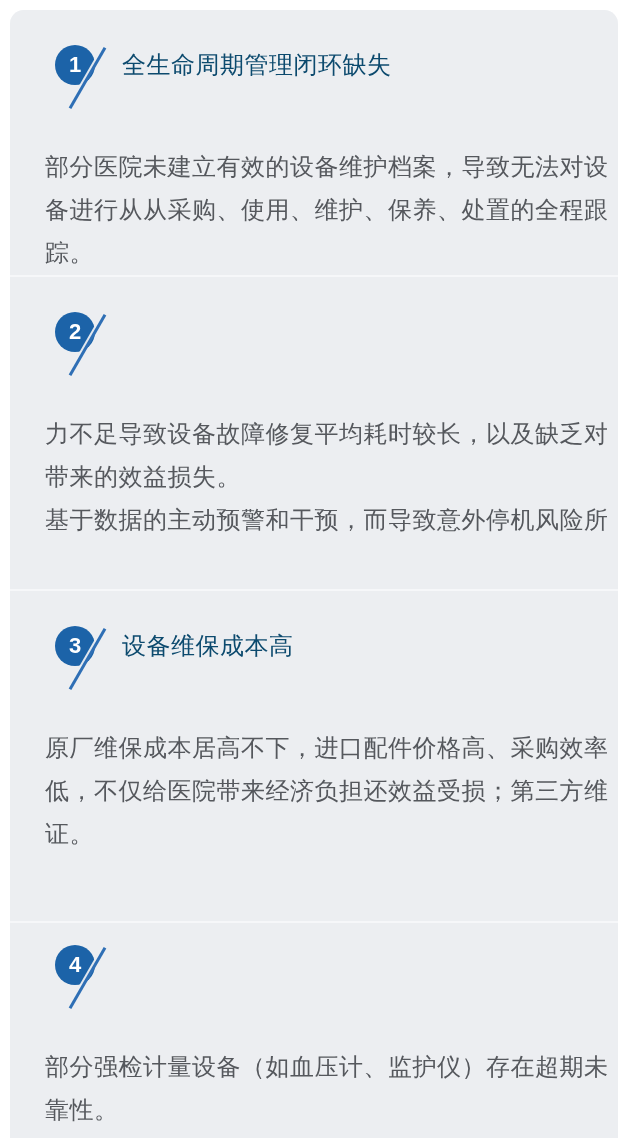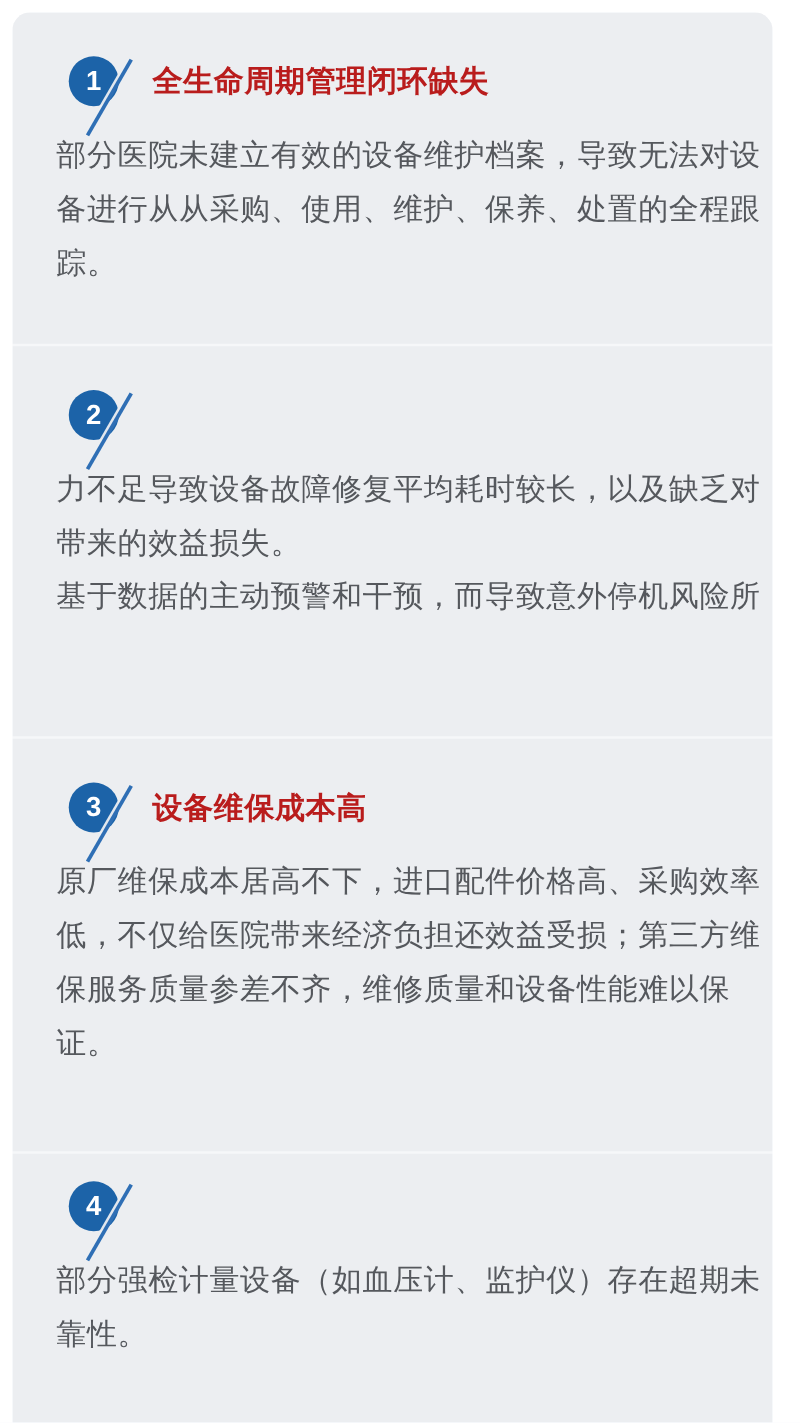--- a/index.html
+++ b/index.html
@@ -59,27 +59,26 @@
     height: 70px;
     background: #2f6fb5;
     transform: rotate(30deg);
     transform-origin: center center;
     box-shadow: -2px 0 0 rgba(236,238,241,0.95);
     z-index: 2;
   }
   .section-title {
     margin-left: 27px;
     font-size: 24px;
-    color: #b91c1c;
+    color: #0c4a6e;
     letter-spacing: 0.5px;
     white-space: nowrap;
-    font-weight: bold;
   }
   .section-body {
-    margin-top: 18px;
+    margin-top: 60px;
     color: #55585d;
     font-size: 24px;
   }
   .body-line {
     height: 43px;
     line-height: 43px;
     white-space: nowrap;
     letter-spacing: 0.5px;
   }
 </style>
@@ -115,21 +114,20 @@
 
   <div class="section s3">
     <div class="badge-row">
       <div class="badge-circle">3</div>
       <div class="badge-slash"></div>
       <div class="section-title">设备维保成本高</div>
     </div>
     <div class="section-body">
         <div class="body-line">原厂维保成本居高不下，进口配件价格高、采购效率</div>
         <div class="body-line">低，不仅给医院带来经济负担还效益受损；第三方维</div>
-        <div class="body-line">保服务质量参差不齐，维修质量和设备性能难以保</div>
         <div class="body-line">证。</div>
       </div>
   </div>
 
   <div class="section s4">
     <div class="badge-row">
       <div class="badge-circle">4</div>
       <div class="badge-slash"></div>
     </div>
     <div class="section-body">

